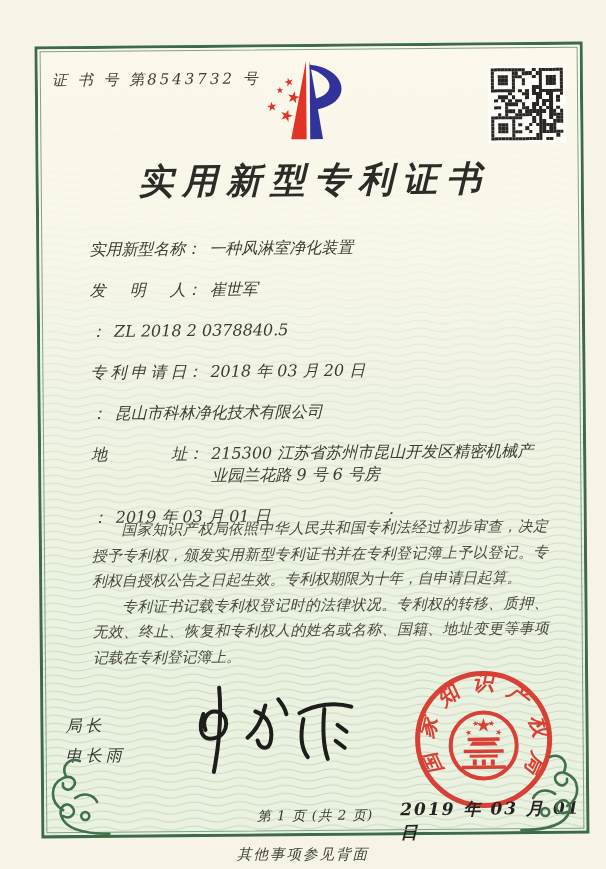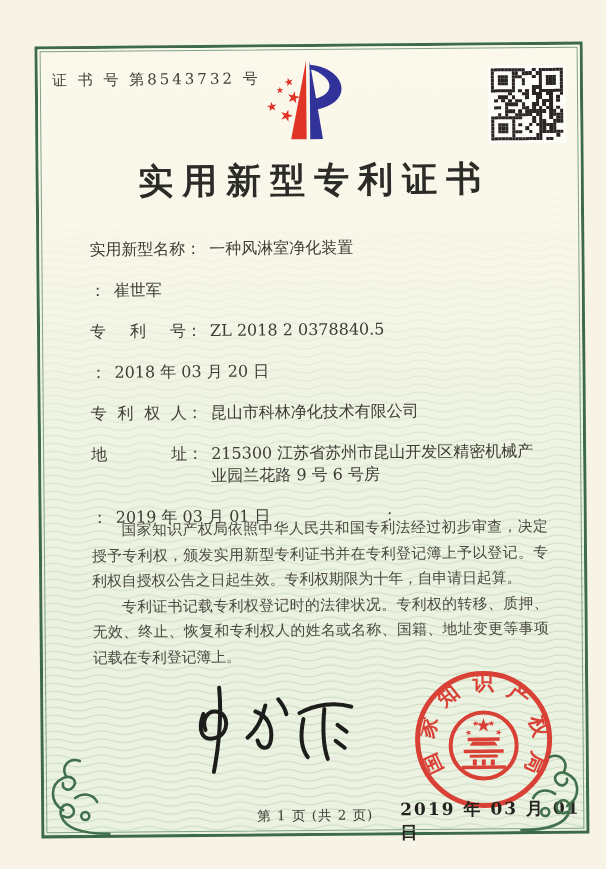--- a/index.html
+++ b/index.html
@@ -1,17 +1,17 @@
 <!DOCTYPE html>
 <html><head>
 <meta charset="utf-8">
 <style>
   html,body{margin:0;padding:0;width:606px;height:869px;overflow:hidden;
     background:#f7f3e6;font-family:"DejaVu Serif","Liberation Serif",serif;}
-  .page{position:relative;width:606px;height:869px;}
+  .page{position:relative;width:606px;height:869px;font-style:italic;}
 
   
   .cert{position:absolute;left:38px;top:44px;width:548px;height:792px;
     background:#f2f3e6;border:3px solid #3c6a4a;box-sizing:border-box;
     transform:rotate(-0.5deg);}
   .cert-inner-border{position:absolute;inset:2px;border:1px solid #7fa288;pointer-events:none;z-index:5;}
   .waves{position:absolute;inset:0;width:100%;height:100%;z-index:0;}
   .cream-fade{position:absolute;inset:0;z-index:1;
     background:linear-gradient(180deg,rgba(252,248,236,.97) 0%,rgba(252,248,236,.85) 22%,
       rgba(244,245,230,.45) 45%,rgba(230,240,221,.08) 75%,rgba(226,238,218,0) 100%);}
@@ -551,34 +551,34 @@
 
       <div class="title">实用新型专利证书</div>
 
       <div class="fields">
         <div class="frow">
           <span class="flabel">实用新型名称</span>
             <span class="fcolon">：</span>
           <span class="fvalue">一种风淋室净化装置</span>
         </div>
         <div class="frow">
+          <span class="flabel">发明人</span>
             <span class="fcolon">：</span>
           <span class="fvalue">崔世军</span>
         </div>
         <div class="frow">
-          <span class="flabel">专利号</span>
             <span class="fcolon">：</span>
           <span class="fvalue">ZL 2018 2 0378840.5</span>
         </div>
         <div class="frow">
+          <span class="flabel">专利申请日</span>
             <span class="fcolon">：</span>
           <span class="fvalue">2018 年 03 月 20 日</span>
         </div>
         <div class="frow">
-          <span class="flabel">专利权人</span>
             <span class="fcolon">：</span>
           <span class="fvalue">昆山市科林净化技术有限公司</span>
         </div>
         <div class="frow">
           <span class="flabel">地址</span>
             <span class="fcolon">：</span>
           <span class="fvalue" style="max-width:356px;">215300 江苏省苏州市昆山开发区精密机械产业园兰花路 9 号 6 号房</span>
         </div>
         <div class="grant-row">
           <span class="grant-left">
@@ -589,20 +589,24 @@
               <span class="fcolon">：</span>
           </span>
         </div>
       </div>
 
       <div class="paras">
         <p>国家知识产权局依照中华人民共和国专利法经过初步审查，决定授予专利权，颁发实用新型专利证书并在专利登记簿上予以登记。专利权自授权公告之日起生效。专利权期限为十年，自申请日起算。</p>
         <p>专利证书记载专利权登记时的法律状况。专利权的转移、质押、无效、终止、恢复和专利权人的姓名或名称、国籍、地址变更等事项记载在专利登记簿上。</p>
       </div>
 
+      <div class="signer">
+        <div>局长</div>
+        <div>申长雨</div>
+      </div>
 
       <svg class="signature" width="190" height="105" viewBox="0 0 190 105" xmlns="http://www.w3.org/2000/svg" fill="none" stroke="#1d1d1b" stroke-width="4" stroke-linecap="round" stroke-linejoin="round">
         <path d="M38 10 C40 34 38 64 32 94"></path>
         <path d="M22 36 C16 52 20 64 34 60 C48 56 48 36 36 34 C26 32 20 42 24 52"></path>
         <path d="M84 28 C80 44 74 54 66 60"></path>
         <path d="M74 34 C86 38 92 50 89 64 C87 73 78 72 76 63"></path>
         <path d="M97 22 C101 27 104 32 105 37"></path>
         <path d="M118 36 C134 27 154 25 170 30"></path>
         <path d="M122 42 C118 60 120 72 126 80"></path>
         <path d="M143 32 C141 52 141 68 146 82"></path>
@@ -656,13 +660,14 @@
     </svg>
     <svg class="flourish right" width="72" height="84" viewBox="0 0 72 84" xmlns="http://www.w3.org/2000/svg" fill="none" stroke="#41704c" stroke-width="2.6" stroke-linecap="round">
       <path d="M68 80 C40 80 24 74 20 62 C17 52 26 47 31 53 C36 59 29 66 22 62"></path>
       <path d="M22 56 C8 48 9 30 22 24 C31 20 37 27 32 33 C28 38 21 35 22 29"></path>
       <path d="M25 22 C20 12 28 3 39 7"></path>
       <path d="M34 44 C42 38 52 40 56 48"></path>
       <circle cx="44" cy="62" r="4"></circle>
     </svg>
   </div>
 
+  <div class="back-note">其他事项参见背面</div>
 </div>
 
 </body></html>

